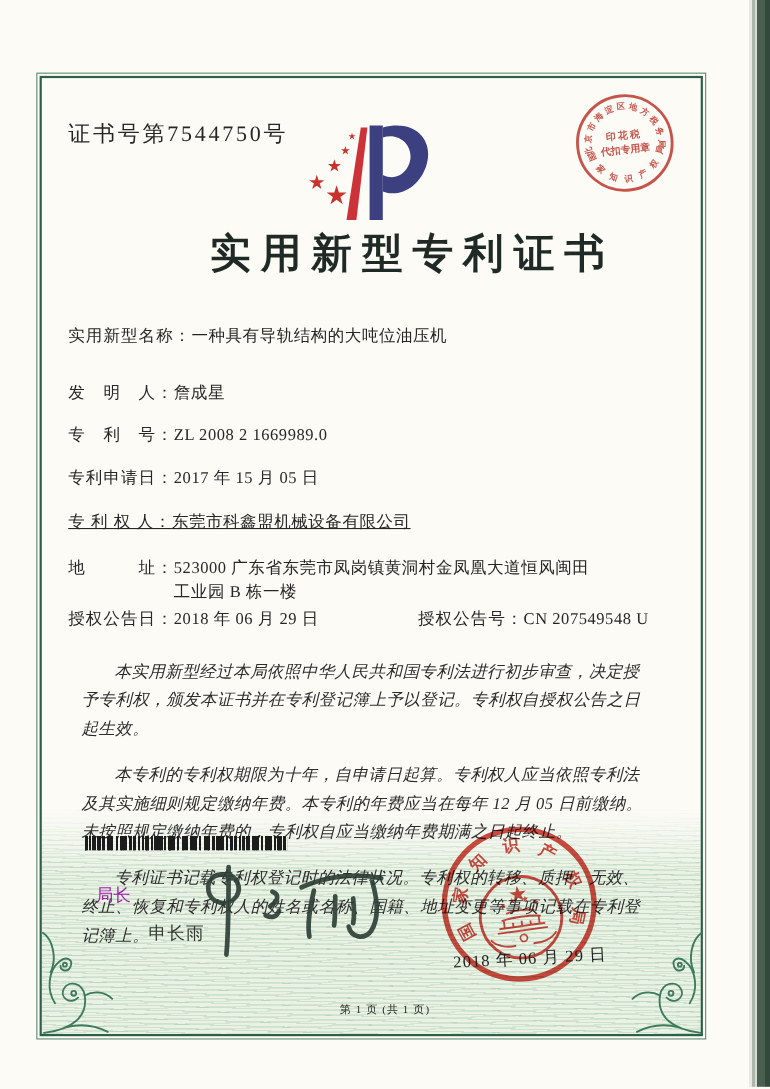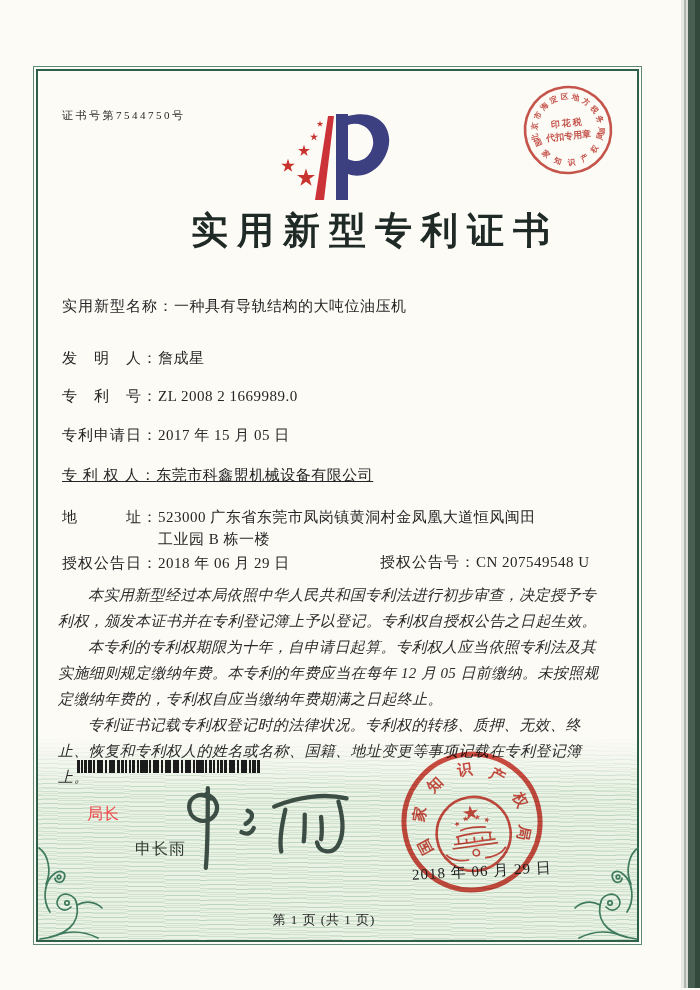--- a/index.html
+++ b/index.html
@@ -18,62 +18,62 @@
 
   
   .band{position:absolute;left:38px;top:737px;width:599px;height:203px;z-index:1;
     background-color:#eaf2e5;
     background-image:
       repeating-linear-gradient(1.6deg, rgba(96,158,108,.20) 0 1px, transparent 1px 4px),
       repeating-linear-gradient(-1.4deg, rgba(96,158,108,.16) 0 1px, transparent 1px 5px);}
   .band::before{content:"";position:absolute;left:0;top:0;right:0;height:55px;
     background:linear-gradient(to bottom,#fcfbf6,rgba(252,251,246,0));}
 
-  .cert-no{position:absolute;left:62px;top:108px;font-size:11px;letter-spacing:2.5px;z-index:3;}
+  .cert-no{position:absolute;left:62px;top:108px;font-size:20px;letter-spacing:2.5px;z-index:3;}
 
   .logo{position:absolute;left:268px;top:110px;width:164px;height:96px;z-index:3;}
 
   .title{position:absolute;left:0;top:206px;width:700px;text-align:center;z-index:3;
     font-size:37px;font-weight:bold;letter-spacing:9px;color:#1f2a26;padding-left:25px;}
 
   .field{position:absolute;left:62px;z-index:3;font-size:15px;line-height:1.45;}
   .flabel{letter-spacing:1px;}
   .fvalue{letter-spacing:.5px;}
   .f1{top:296px;} .f2{top:348px;} .f3{top:386px;} .f4{top:425px;}
   .f5{top:465px;text-decoration:underline;} .f6{top:507px;width:560px;display:flex;}
   .f6 .fvalue{display:inline-block;width:392px;vertical-align:top;}
   .f7{top:553px;} .f7b{position:absolute;left:380px;top:553px;z-index:3;font-size:15px;}
 
   .paras{position:absolute;left:58px;top:583px;width:546px;z-index:3;}
-  .paras p{margin:0;font-size:15px;line-height:1.73;text-indent:2em;
+  .paras p{margin:16px;font-size:15px;line-height:1.73;text-indent:2em;
     font-style:italic;letter-spacing:.4px;color:#2b2b2b;}
 
   .barcode{position:absolute;left:77px;top:760px;width:184px;height:13px;z-index:3;
     background-image:
       repeating-linear-gradient(90deg,#1c1c1c 0 2px,transparent 2px 4px),
       repeating-linear-gradient(90deg,#1c1c1c 0 1px,transparent 1px 7px),
       repeating-linear-gradient(90deg,#1c1c1c 0 3px,transparent 3px 11px);}
 
   .director-title{position:absolute;left:87px;top:804px;font-size:16px;z-index:3;
-    font-family:Liberation Sans, sans-serif;color:#ef4444;}
+    font-family:Liberation Sans, sans-serif;color:#a21caf;}
   .director-name{position:absolute;left:87px;top:839px;font-size:16px;z-index:3;
     font-family:Liberation Serif, serif;color:#30382f;letter-spacing:1px;margin-left:48px;}
 
   .signature{position:absolute;left:178px;top:776px;width:178px;height:102px;z-index:4;}
 
   .seal{position:absolute;left:393px;top:743px;width:158px;height:158px;z-index:3;
     mix-blend-mode:multiply;opacity:.93;}
   .seal-date{position:absolute;left:412px;top:862px;z-index:5;font-size:15px;
     letter-spacing:1px;color:#1d1d1d;transform:rotate(-3deg);}
 
   .tax-stamp{position:absolute;left:517px;top:79px;width:102px;height:102px;z-index:3;
     mix-blend-mode:multiply;opacity:.92;}
 
-  .footer-page{position:absolute;left:234px;top:911px;width:180px;text-align:center;
-    font-size:13px;z-index:3;letter-spacing:1px;}
+  .footer-page{position:absolute;left:260px;top:911px;width:180px;text-align:center;
+    font-size:10px;z-index:3;letter-spacing:1px;}
 
   .flourish{position:absolute;width:96px;height:100px;z-index:3;}
   .flourish.bl{left:36px;top:842px;}
   .flourish.br{left:545px;top:842px;transform:scaleX(-1);}
 
   svg{font-family:"Liberation Serif","DejaVu Serif",serif;}
 </style>
 </head>
 <body>
 

